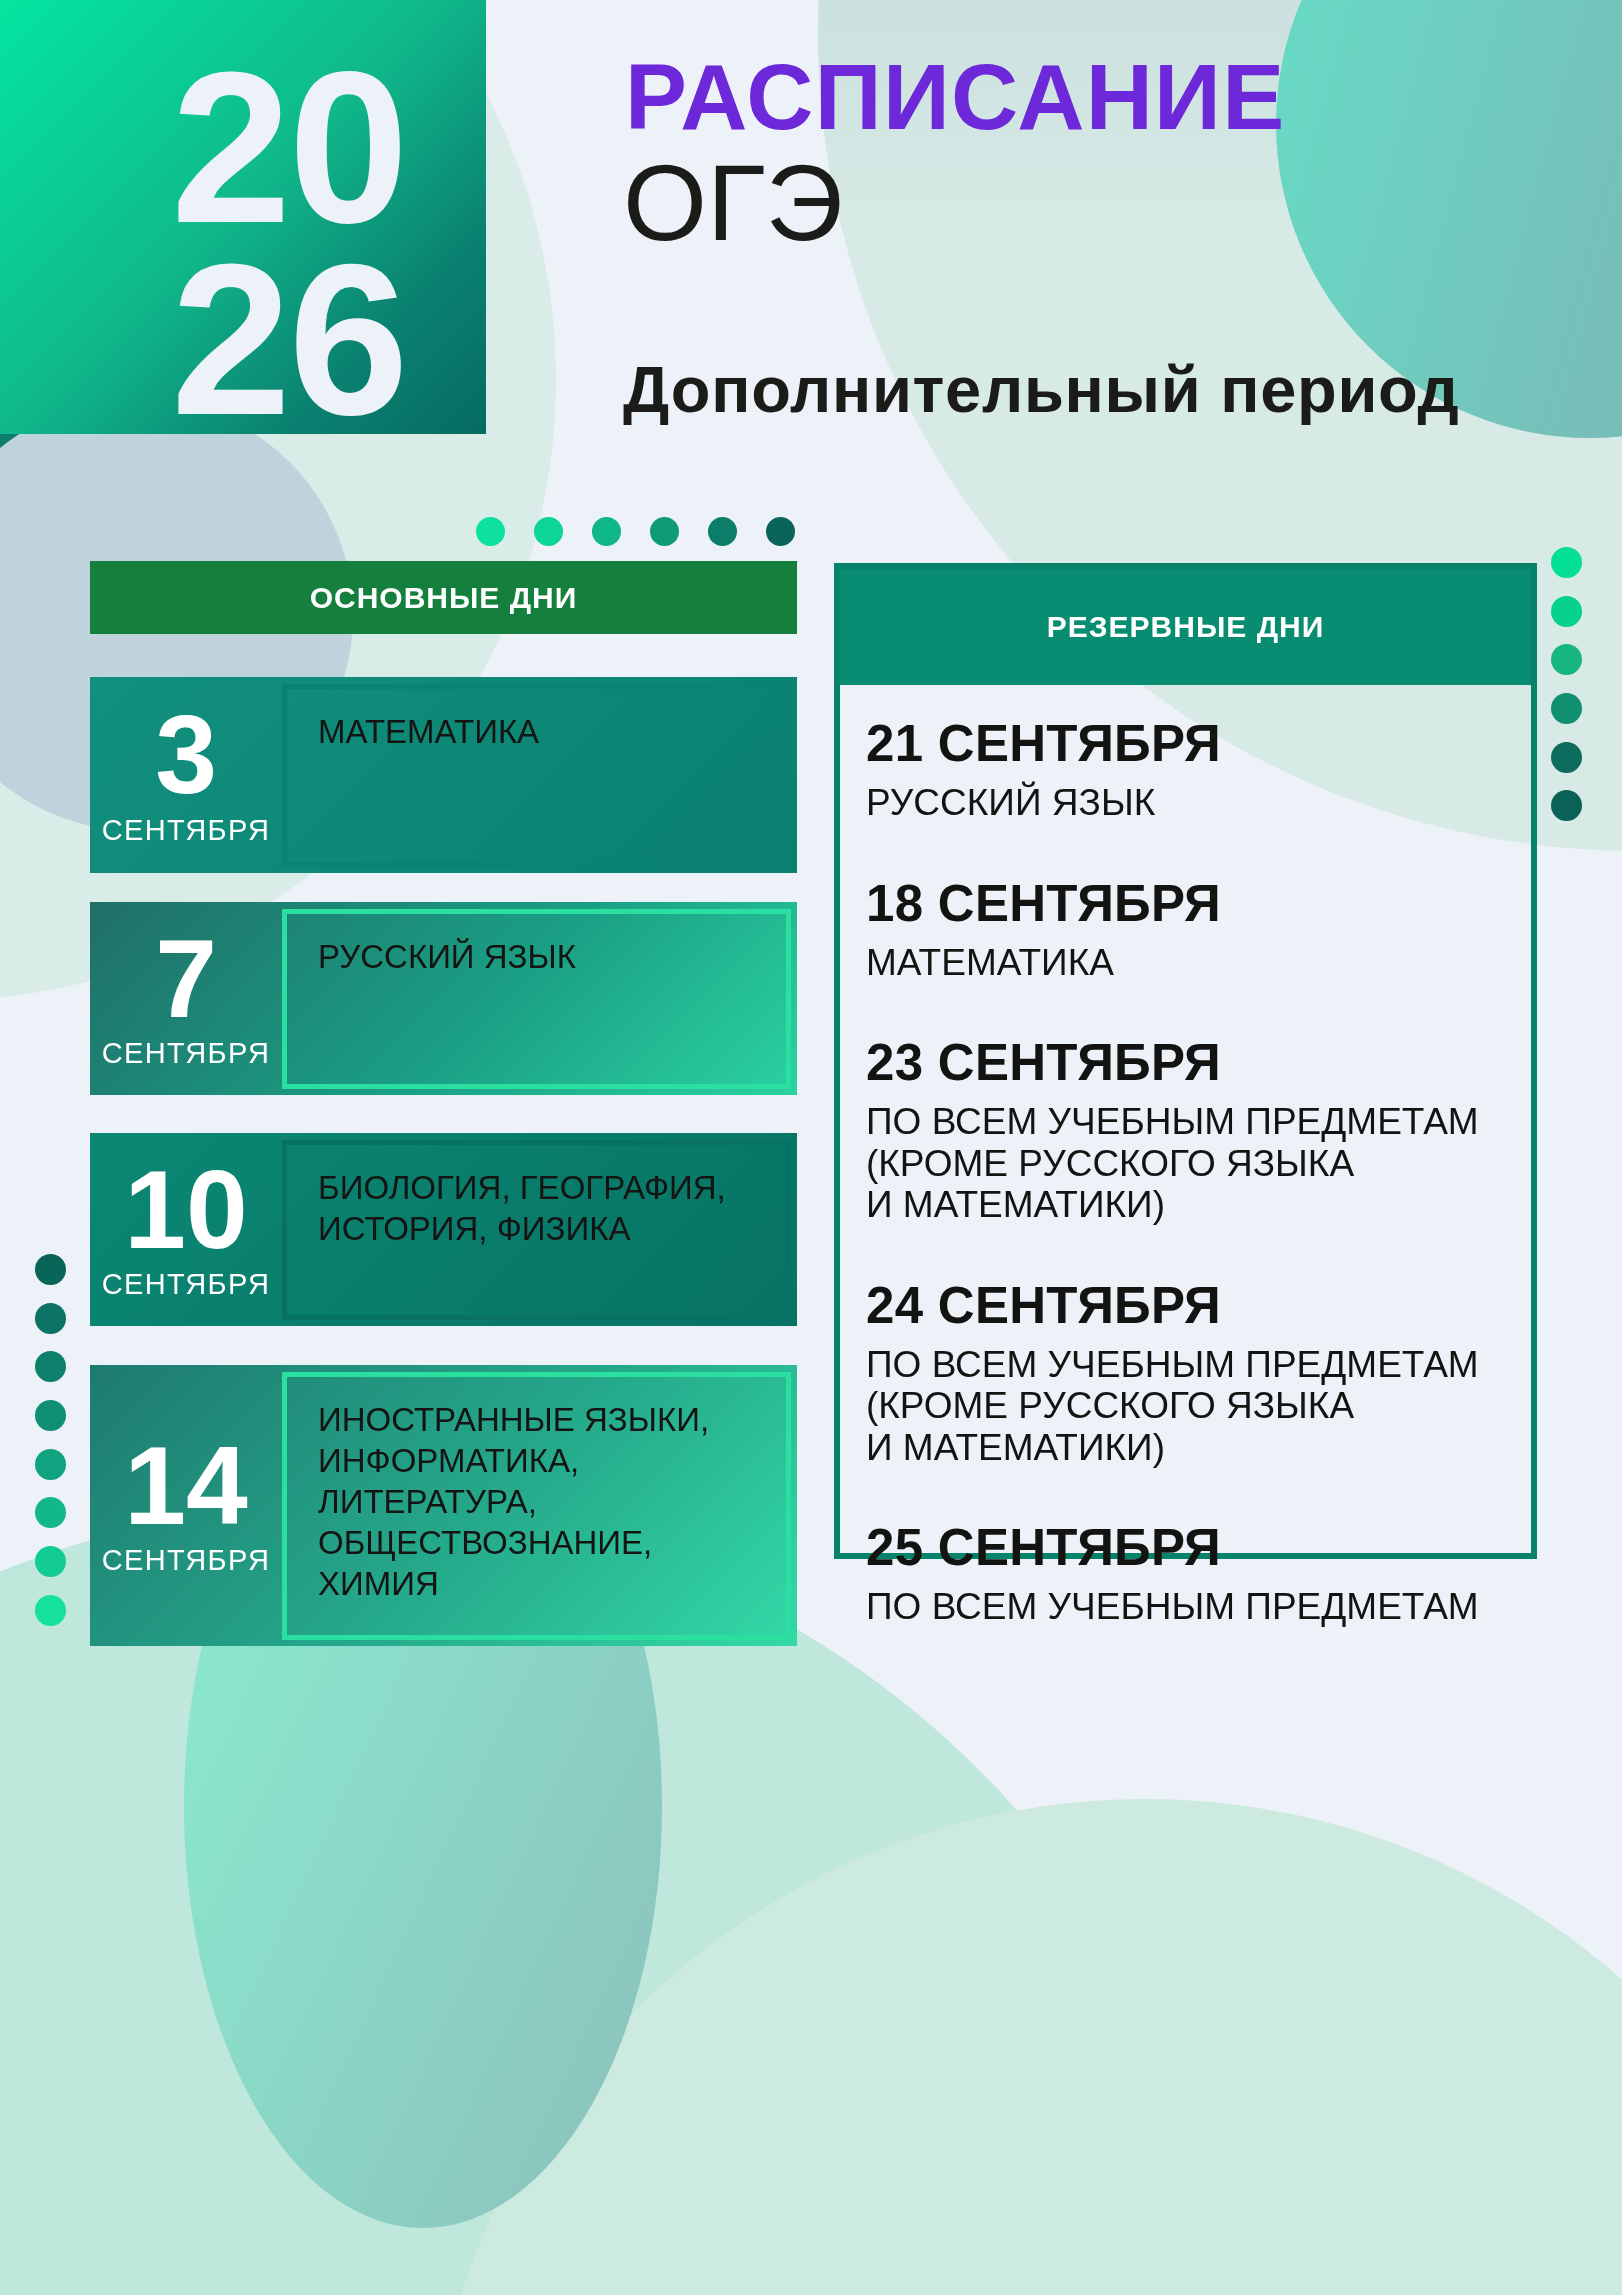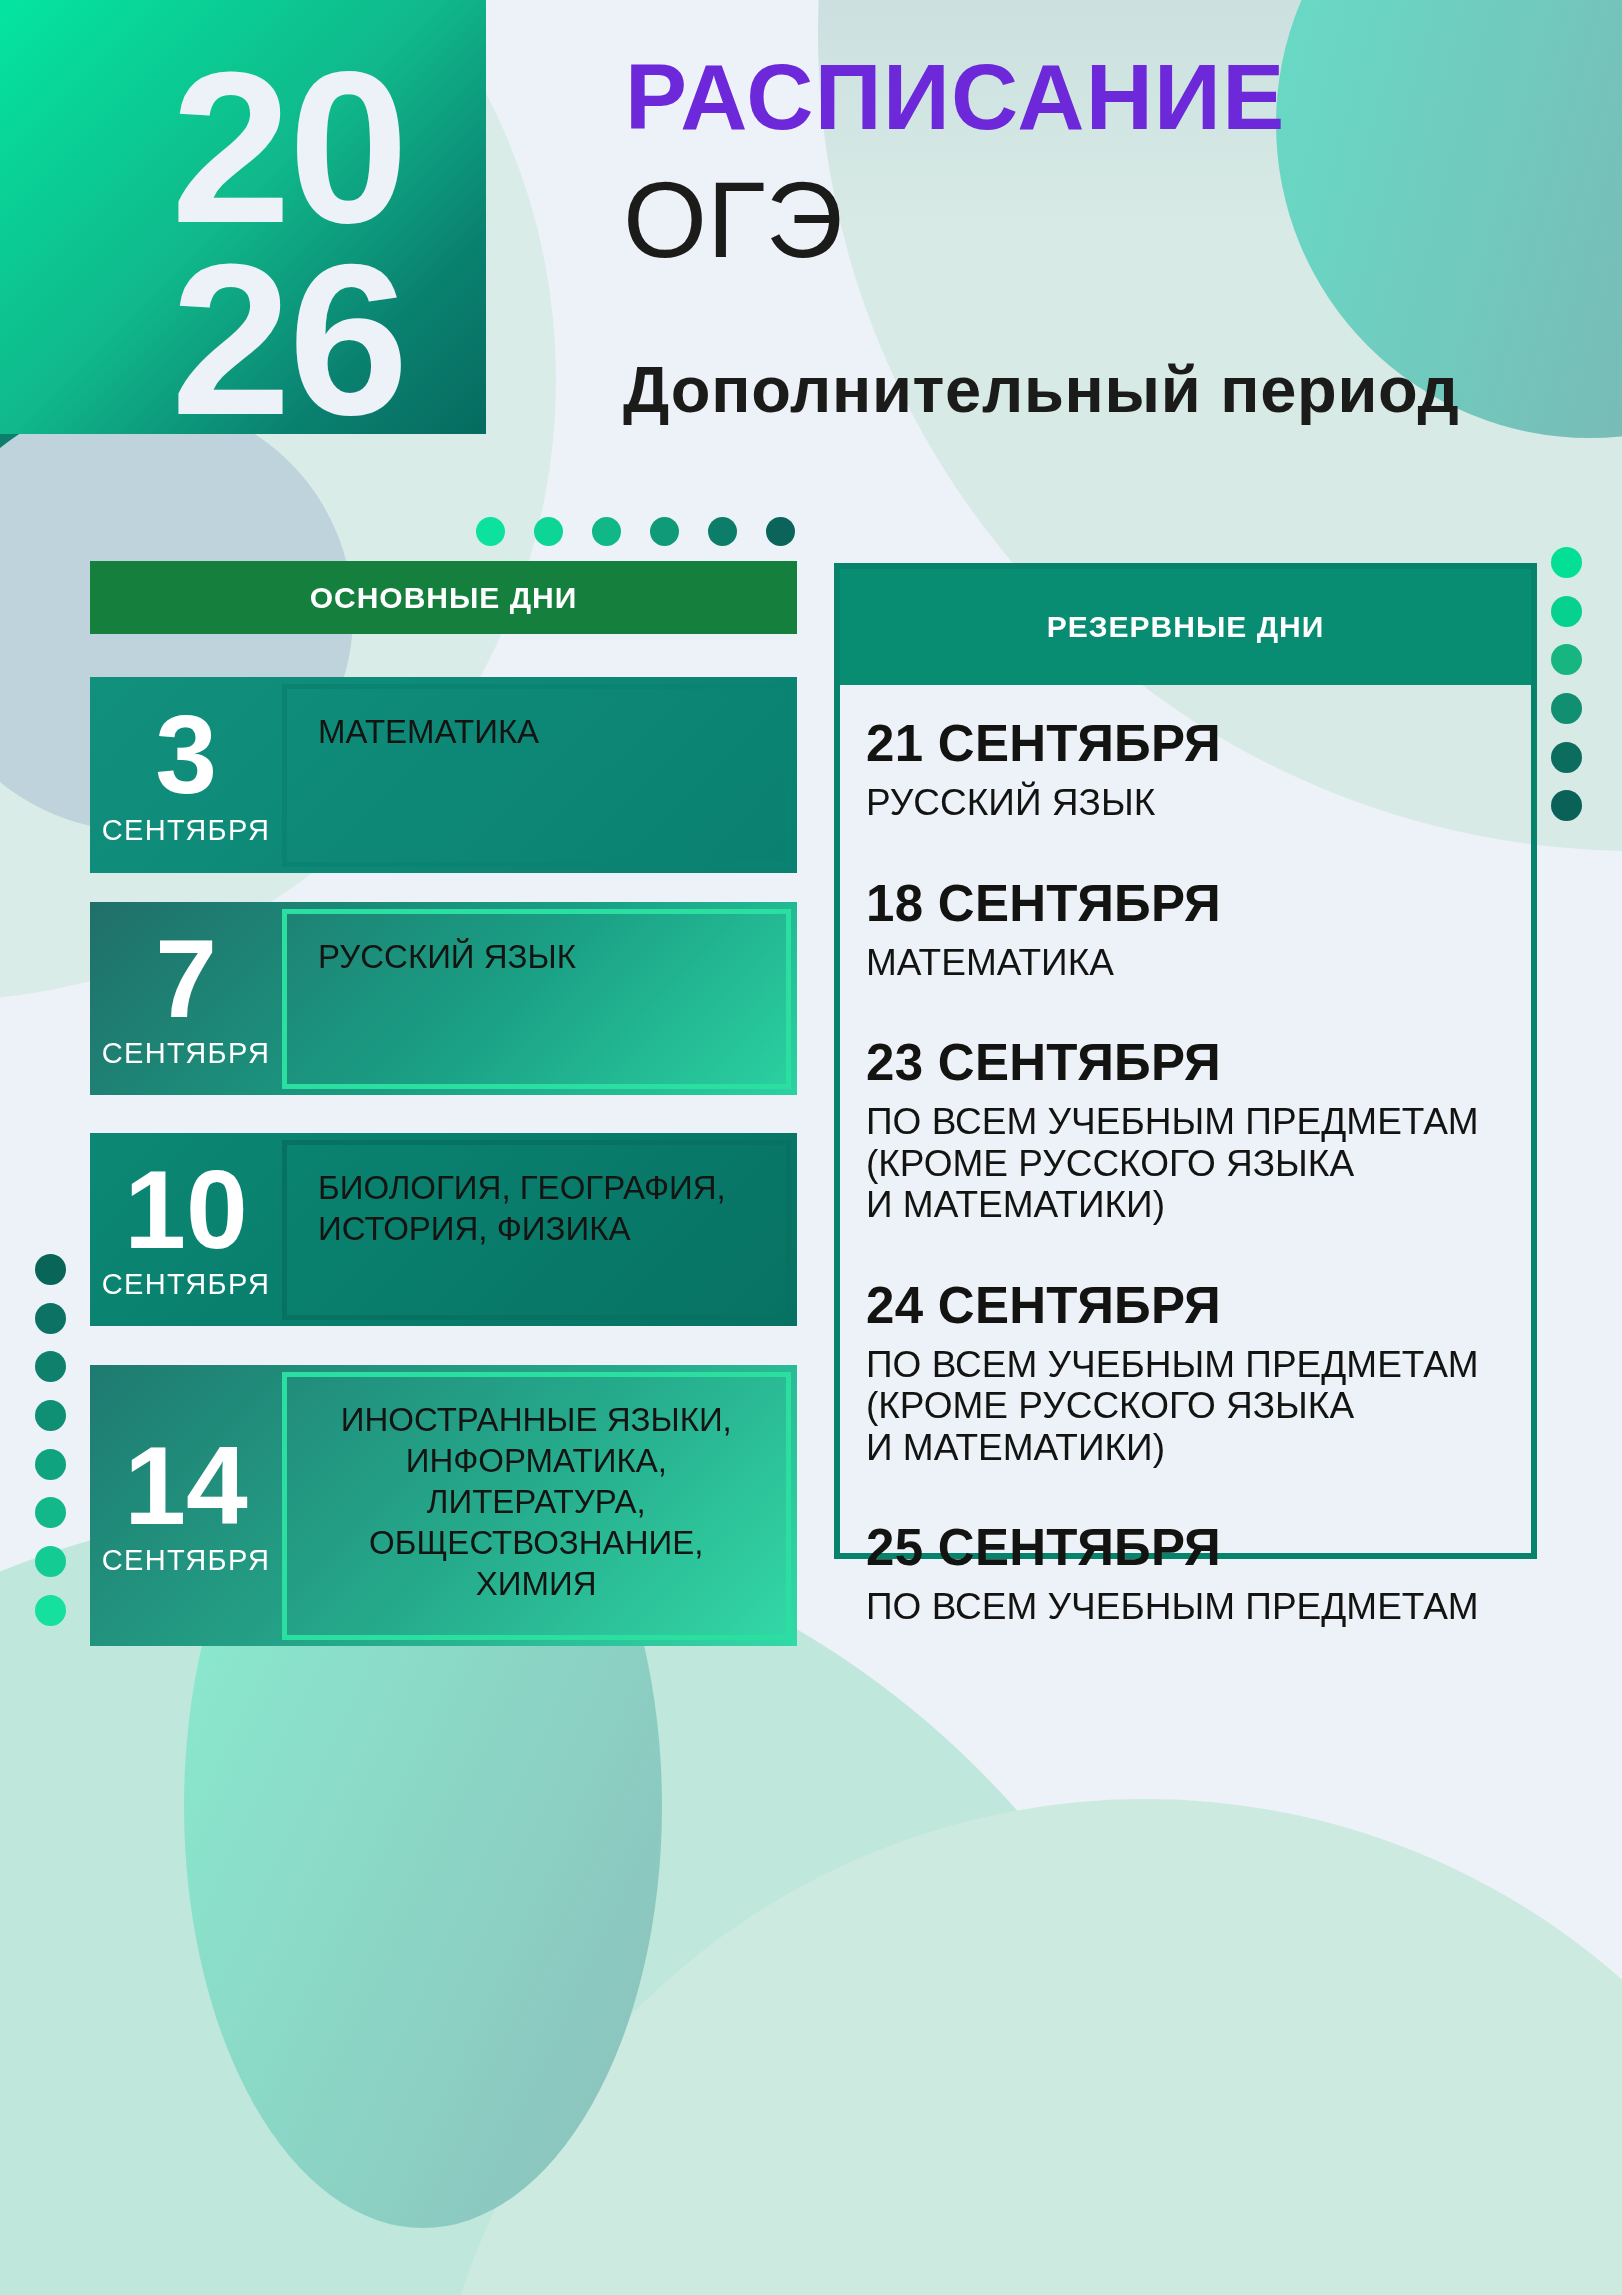--- a/index.html
+++ b/index.html
@@ -30,21 +30,21 @@
   }
   .year-text{
     position:absolute;left:171px;top:51px;
     font-size:216px;line-height:0.89;font-weight:700;color:#EDF2F9;letter-spacing:-2.6px;
   }
   .page-title{
     position:absolute;left:625px;top:44px;z-index:2;
     font-size:93px;font-weight:700;letter-spacing:1.3px;color:#6d28d9;
   }
   .page-exam{
-    position:absolute;left:623px;top:157px;z-index:2;
+    position:absolute;left:623px;top:140px;z-index:2;
     font-size:108px;font-weight:400;color:#1B1B19;
   }
   .page-period{
     position:absolute;left:623px;top:352px;z-index:2;
     font-size:65px;font-weight:700;letter-spacing:0.7px;color:#1B1B19;
   }
 
   .dots-row{position:absolute;left:476px;top:517px;display:flex;gap:29px;z-index:2;}
   .dots-row .dot{width:29px;height:29px;border-radius:50%;display:block;}
   .dots-col{position:absolute;display:flex;flex-direction:column;gap:17.7px;z-index:2;}
@@ -72,21 +72,21 @@
   .date-month{font-size:29px;font-weight:300;letter-spacing:1.3px;margin-top:5.2px;}
   .content-box{
     position:absolute;left:192px;top:6.5px;right:6.5px;bottom:6.5px;
     border:5.2px solid #0A8373;background:transparent;
     padding:23.6px 31px;box-sizing:border-box;
     font-size:33px;line-height:1.24;color:#141412;white-space:pre-line;
   }
   .card-1 .content-box{border-color:#0A8373;}
   .card-2 .content-box{border-color:#2BDFA1;}
   .card-3 .content-box{border-color:#077261;}
-  .card-4 .content-box{border-color:#2BDFA1;text-align:center;}
+  .card-4 .content-box{border-color:#2BDFA1;}
 
   .right-panel{
     position:absolute;left:834px;top:563px;width:703px;height:996px;z-index:2;
     border:6.5px solid #07836B;box-sizing:border-box;background:transparent;
   }
   .panel-header{
     height:116px;background:#088C72;
     display:flex;align-items:center;justify-content:center;
     color:#FFFFFF;font-size:30px;font-weight:700;letter-spacing:1px;
   }

